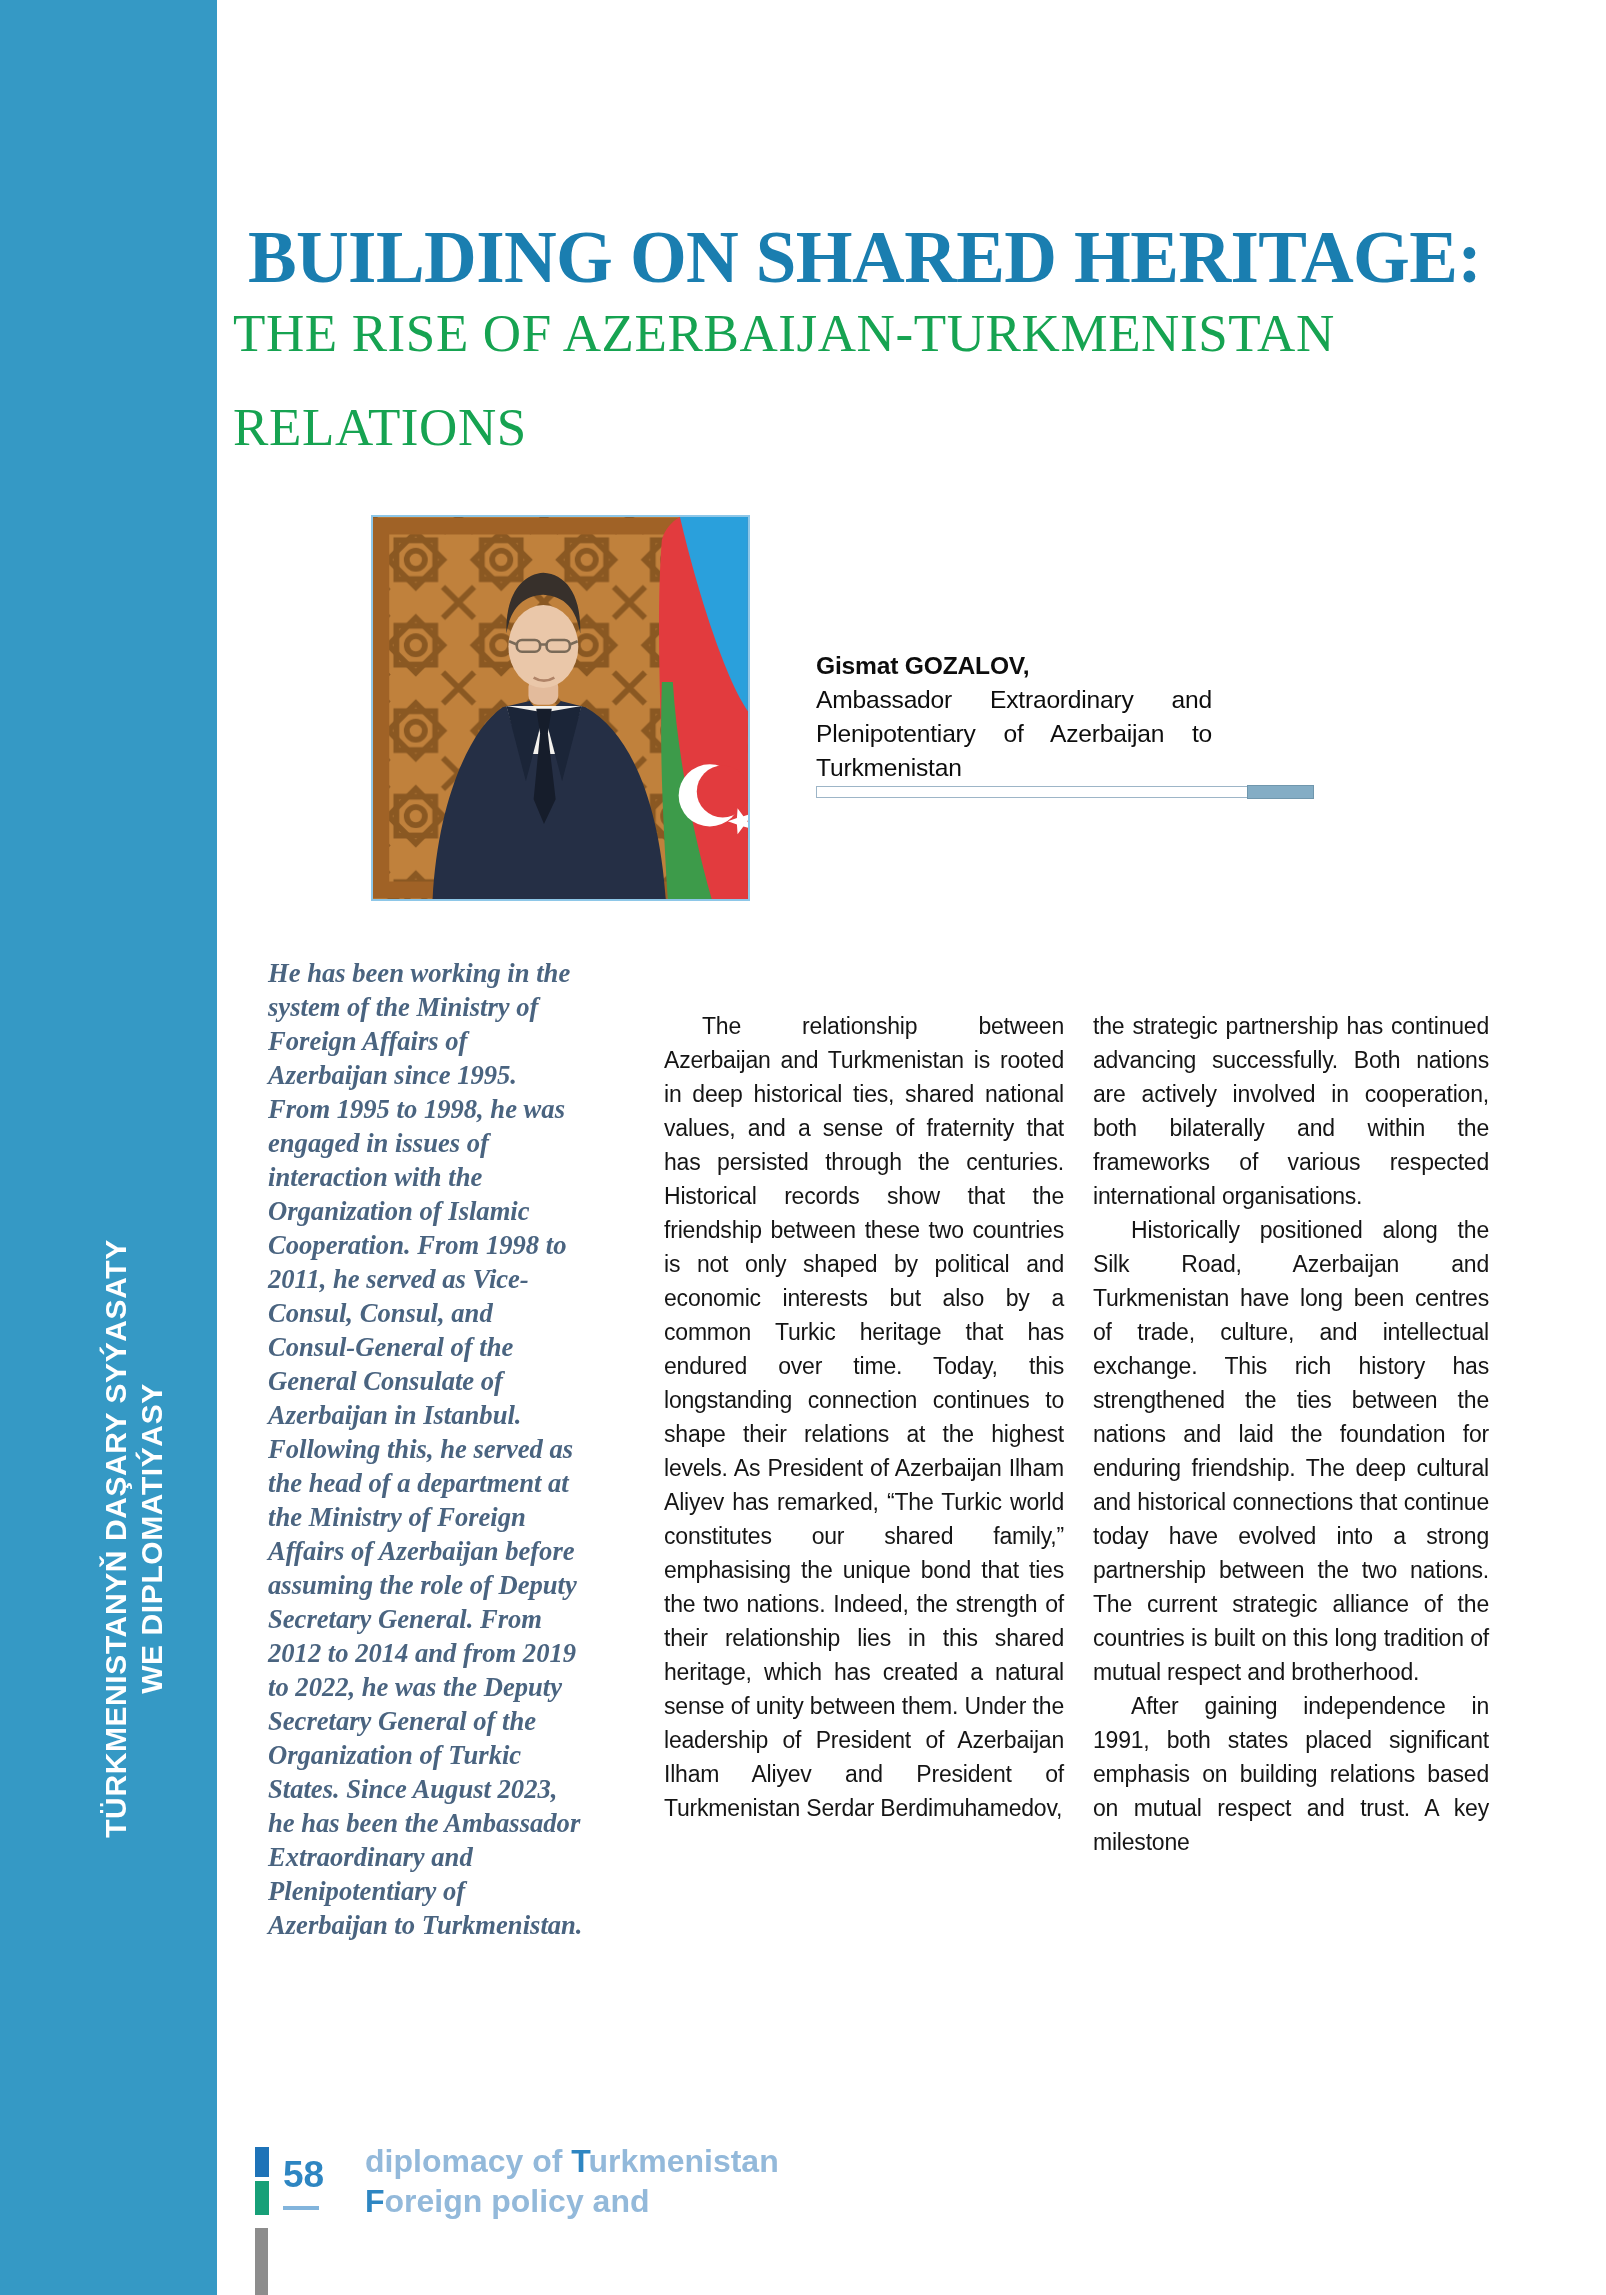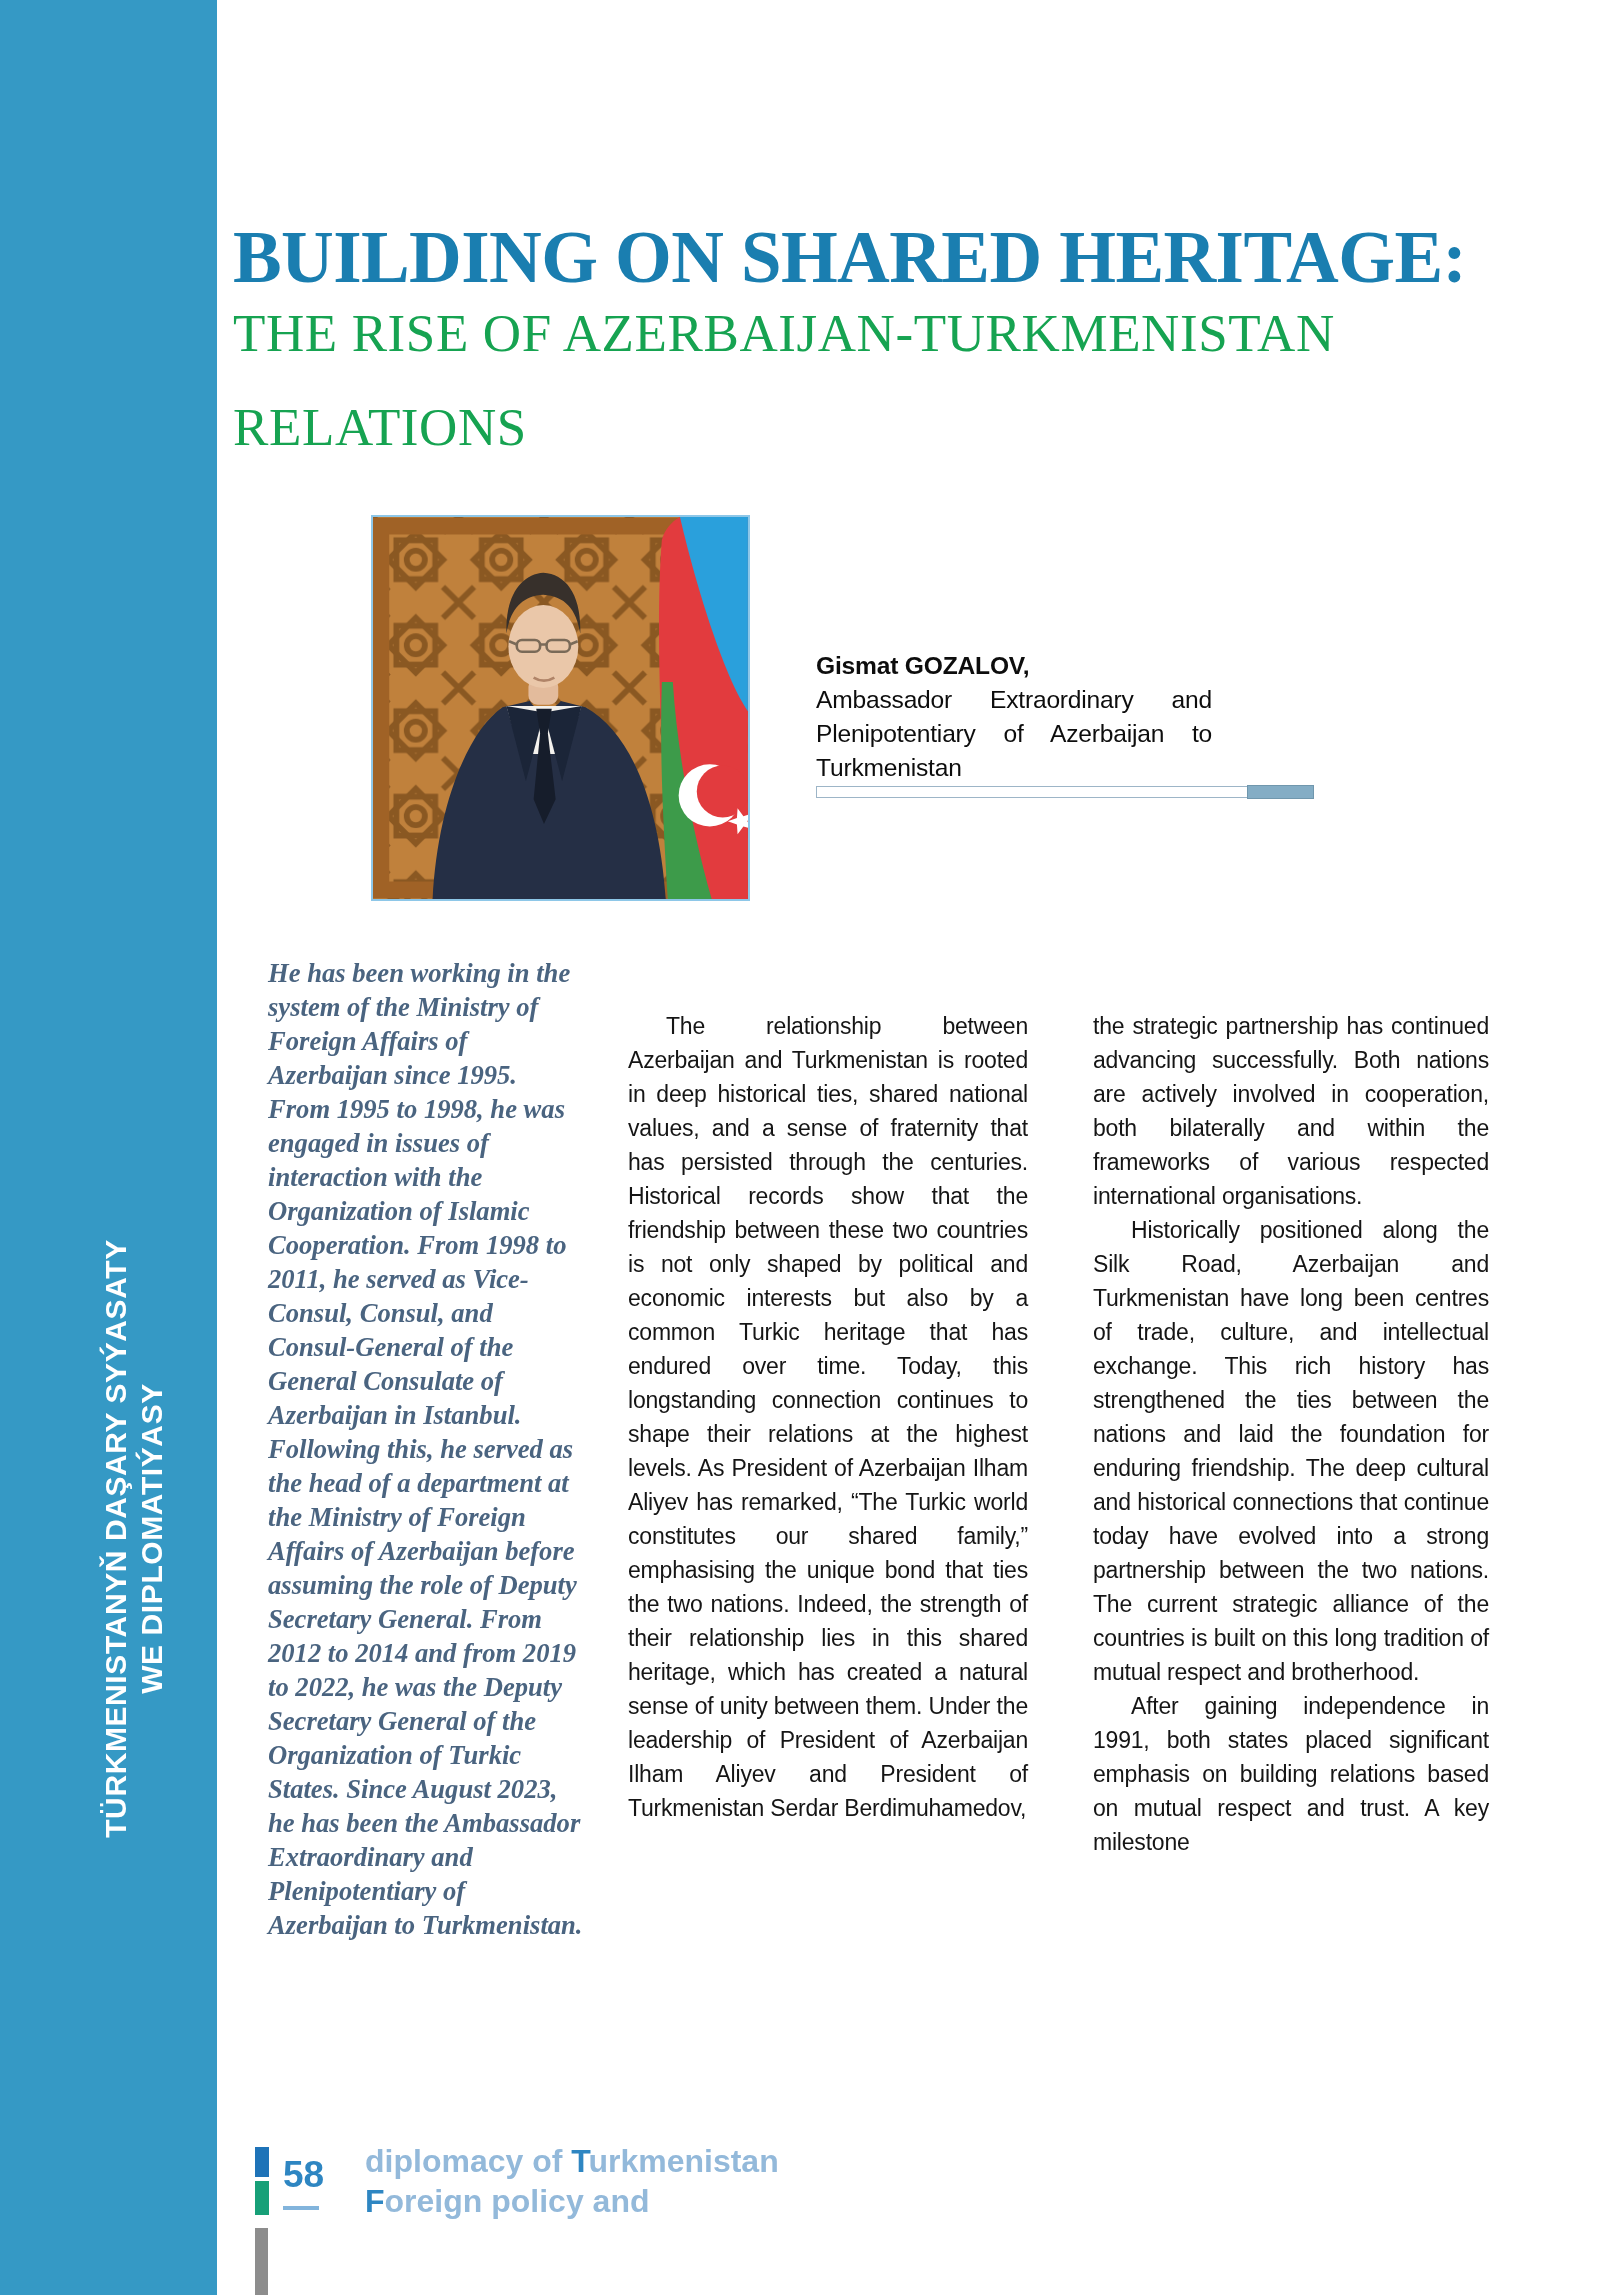--- a/index.html
+++ b/index.html
@@ -10,21 +10,21 @@
   
   .sidebar{position:absolute;left:0;top:0;width:217px;height:2295px;background:#3599c5;}
   .vtext{
     position:absolute;left:-342px;top:1502px;width:952px;height:73px;
     transform:rotate(-90deg);transform-origin:50% 50%;
     color:#ffffff;font-weight:bold;font-size:30px;line-height:36px;
     text-align:center;letter-spacing:0.6px;white-space:nowrap;
   }
   
   .title{
-    position:absolute;left:233px;top:167px;width:1263px;text-align:left;
+    position:absolute;left:233px;top:167px;width:1263px;text-align:center;
     font-family:"Liberation Serif",serif;font-weight:bold;font-size:73px;
     color:#1a7eb0;letter-spacing:-0.6px;white-space:nowrap;
   }
   .subtitle{
     position:absolute;left:233px;top:303px;width:1263px;text-align:left;
     font-family:"Liberation Serif",serif;font-weight:400;font-size:53px;
     color:#16a351;letter-spacing:0.6px;
   }
   .subtitle .sub2{display:block;margin-top:34px;}
   
@@ -51,21 +51,21 @@
   
   .bio{
     position:absolute;left:268px;top:956px;width:315px;
     font-family:"Liberation Serif",serif;font-style:italic;font-weight:bold;
     font-size:26.6px;line-height:34px;color:#4a6480;
   }
   
   .col{position:absolute;top:1009px;font-size:23px;line-height:34px;color:#151515;letter-spacing:-0.2px;}
   .col p{margin:0;text-align:justify;}
   .col .pindent{text-indent:38px;}
-  .col2{left:628px;width:400px;}
+  .col2{left:664px;width:400px;}
   .col3{left:1093px;width:396px;}
   
   .sq-blue{position:absolute;left:255px;top:2147px;width:13.6px;height:30px;background:#1e73b8;}
   .sq-green{position:absolute;left:255px;top:2181px;width:13.6px;height:34px;background:#17a078;}
   .graybar{position:absolute;left:255px;top:2228px;width:13px;height:67px;background:#8d8d8d;}
   .pagenum{
     position:absolute;left:283px;top:2152px;width:78px;
     font-weight:bold;font-size:37px;line-height:45px;color:#2e86c2;
   }
   .pagenum-rule{position:absolute;left:283px;top:2206px;width:36px;height:3.9px;background:#82b4dc;}

